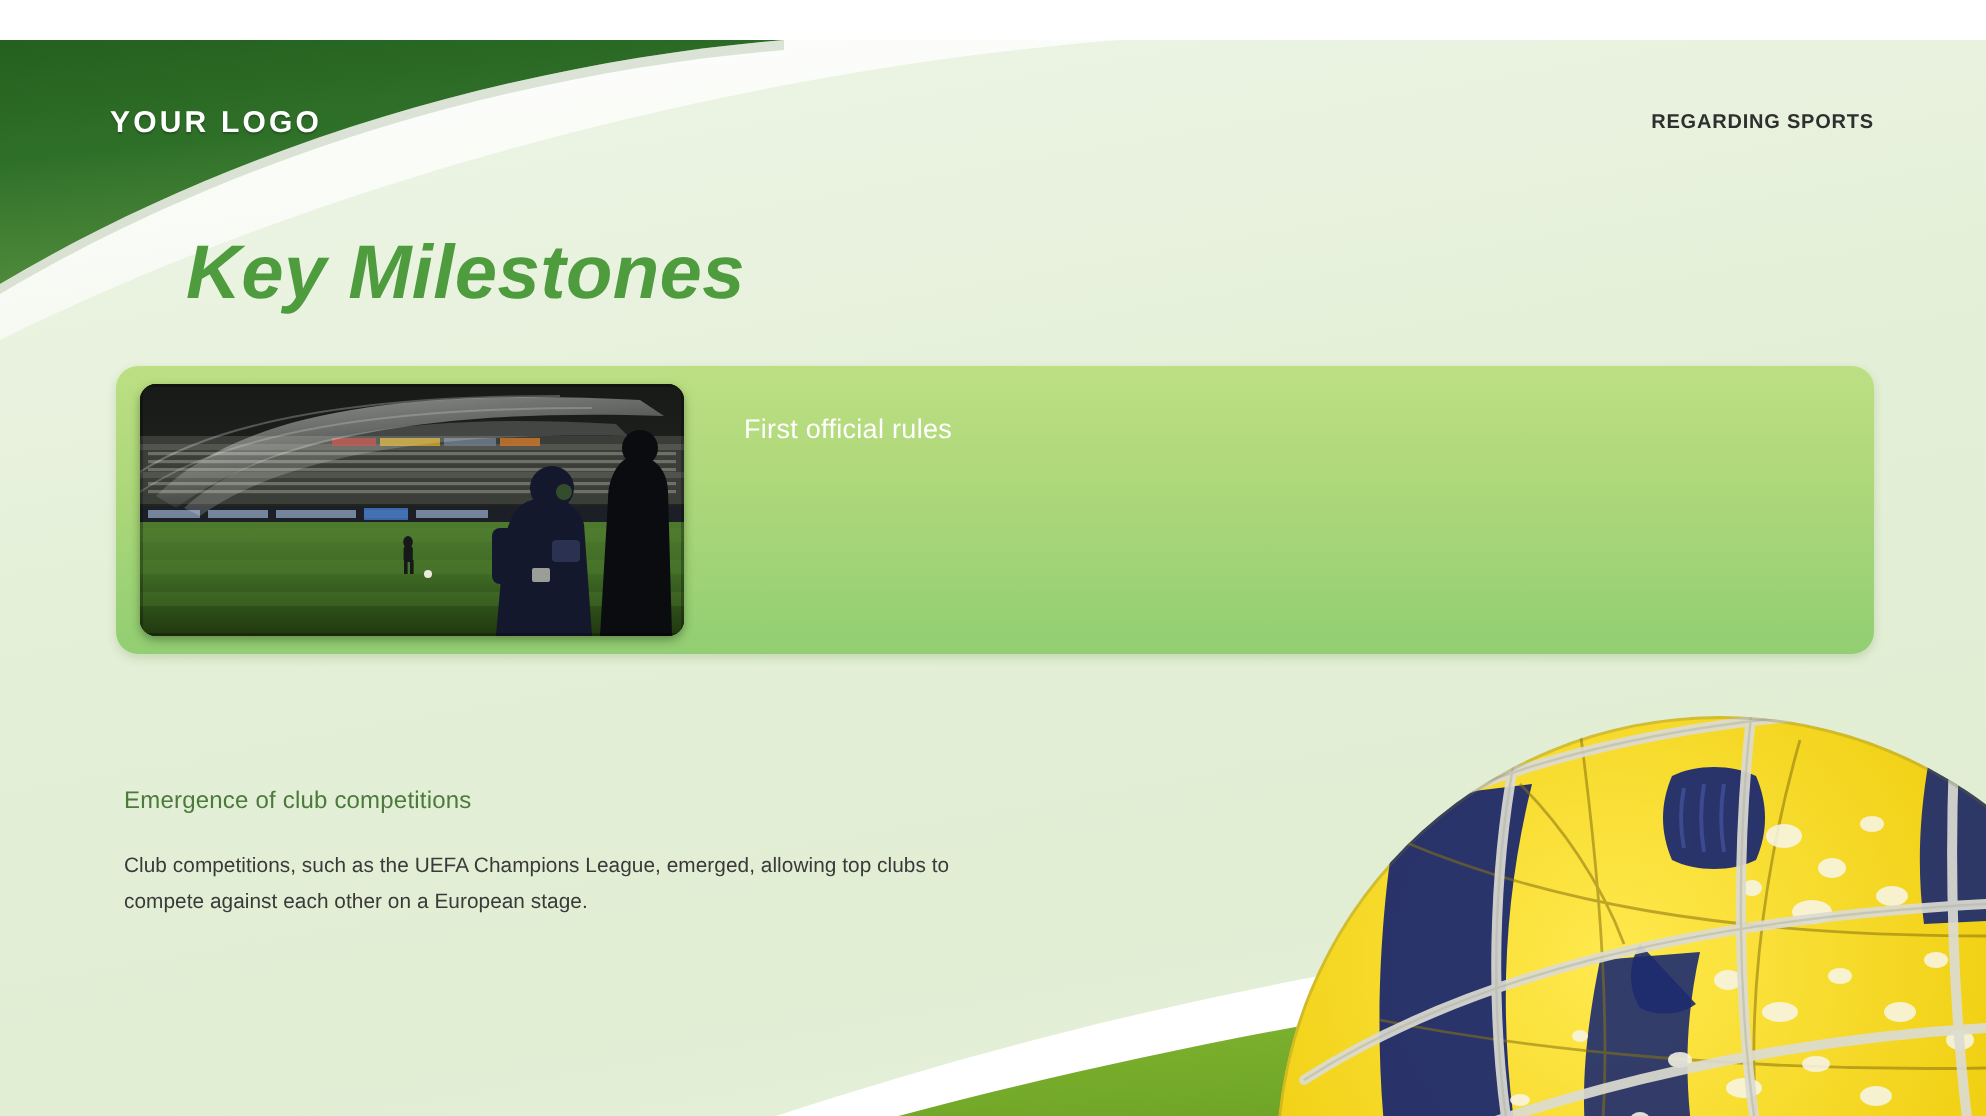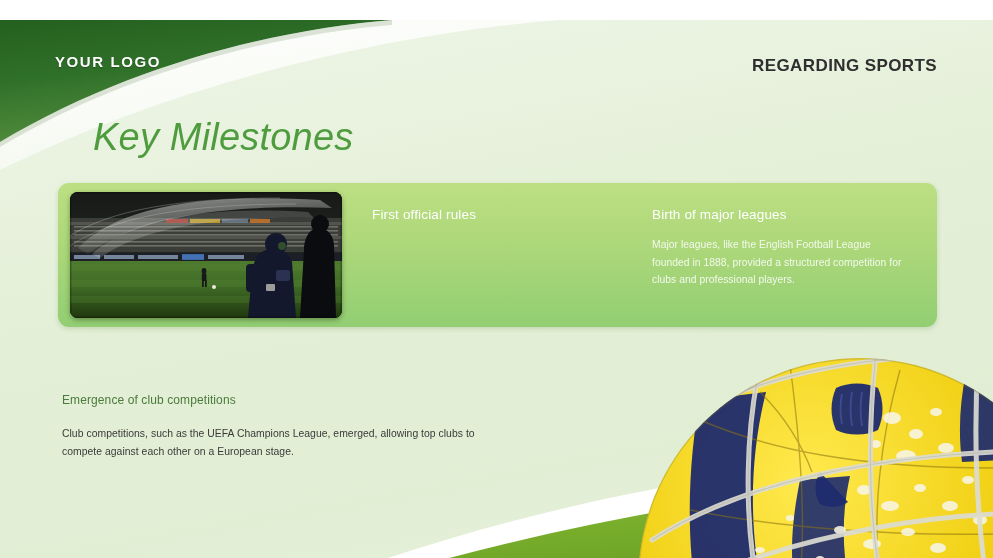--- a/index.html
+++ b/index.html
@@ -30,31 +30,31 @@
     left: 55px; top: 33px;
     font-size: 15px;
     letter-spacing: 1.6px;
     font-weight: bold;
     color: #ffffff;
     text-shadow: 0 1px 1px rgba(0,0,0,.25);
   }
   .eyebrow {
     position: absolute;
     right: 56px; top: 36px;
-    font-size: 17px;
+    font-size: 10px;
     letter-spacing: .4px;
     font-weight: bold;
     color: #2f2f2f;
   }
   .page-title {
     position: absolute;
     left: 93px; top: 96px;
     font-size: 38px;
     font-style: italic;
-    font-weight: normal;
+    font-weight: bold;
     color: #4f9c3f;
     letter-spacing: .2px;
   }
 
   
   .card {
     position: absolute;
     left: 58px; top: 163px;
     width: 879px; height: 144px;
     border-radius: 11px;
@@ -307,24 +307,20 @@
         <rect x="196" y="92" width="9" height="7" rx="1" fill="#c9c9bd" opacity=".75"></rect>
 
         <rect width="272" height="126" fill="none" stroke="#000000" stroke-width="3" opacity=".25"></rect>
       </svg>
     </div>
 
     <div class="col col-1">
       <div class="col-title">First official rules</div>
     </div>
 
-    <div class="col col-2">
-      <div class="col-title">Birth of major leagues</div>
-      <div class="col-body">Major leagues, like the English Football League founded in 1888, provided a structured competition for clubs and professional players.</div>
-    </div>
   </div>
 
   <div class="lower">
     <div class="lower-title">Emergence of club competitions</div>
     <div class="lower-body">Club competitions, such as the UEFA Champions League, emerged, allowing top clubs to compete against each other on a European stage.</div>
   </div>
 
 </div>
 
 </body></html>

